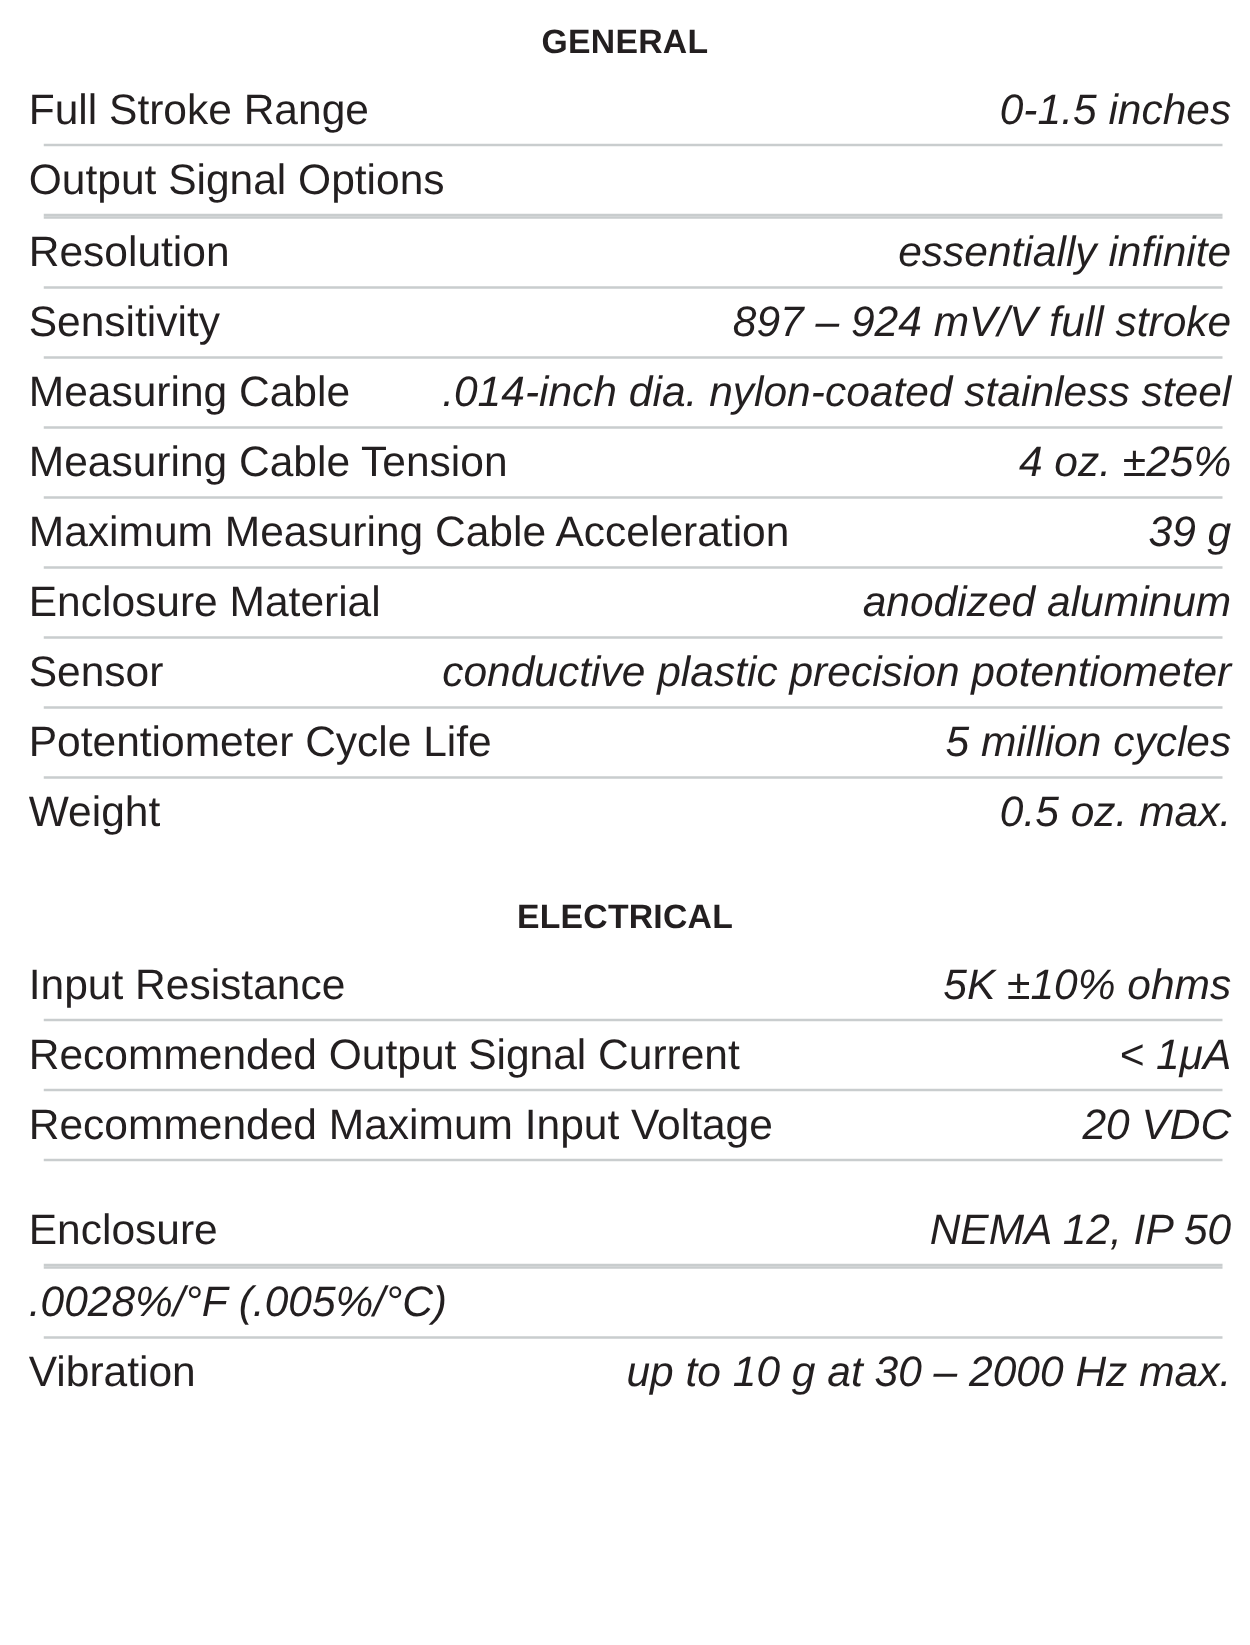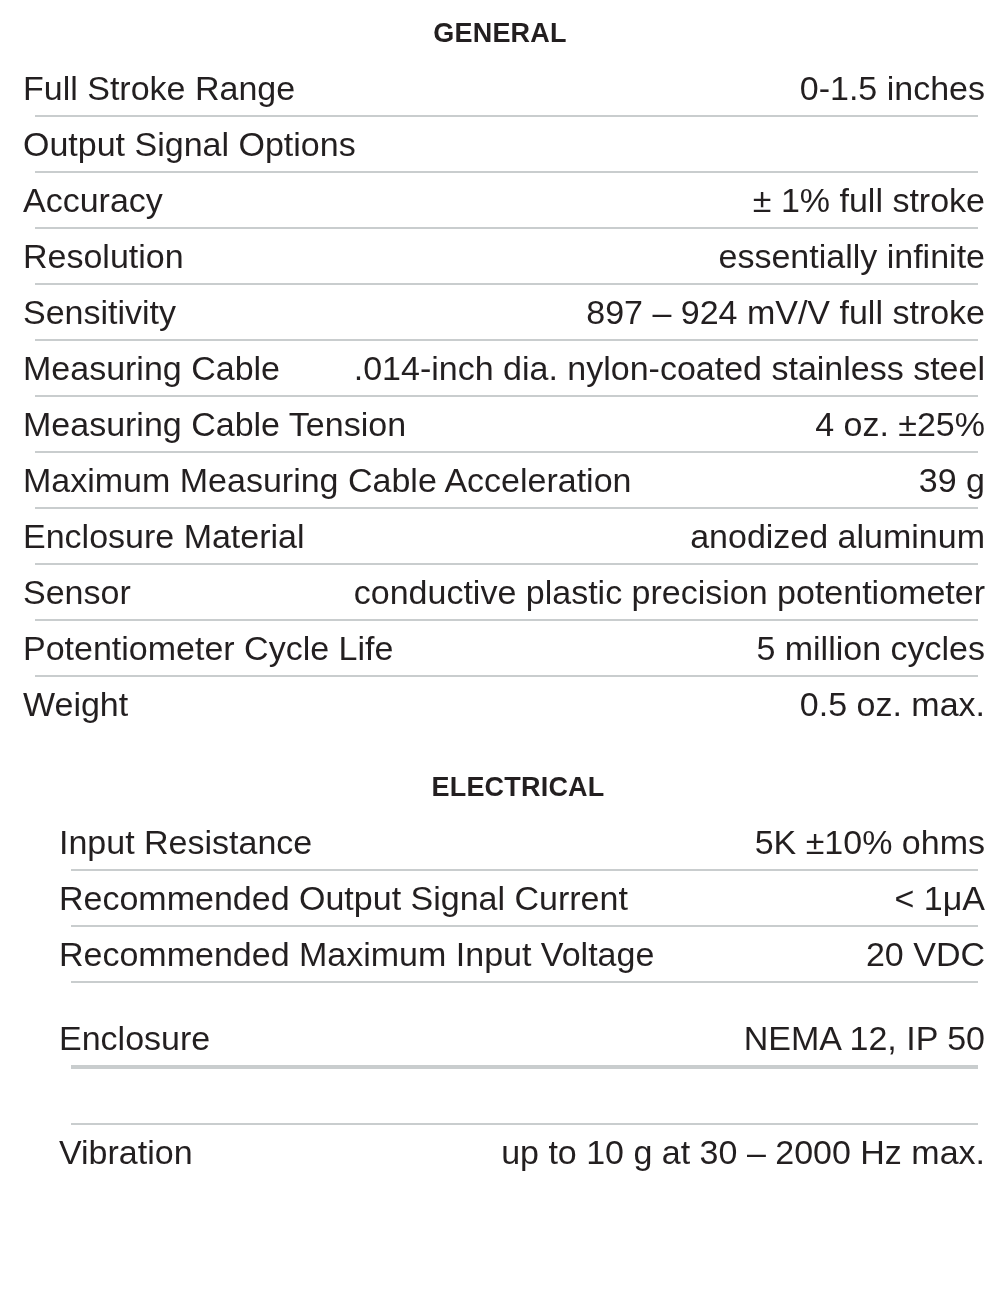--- a/index.html
+++ b/index.html
@@ -11,21 +11,21 @@
     width: 1000px;
     min-height: 1316px;
     box-sizing: border-box;
     background: var(--bg, #ffffff);
     color: var(--text, #231f20);
     font-family: "Liberation Sans", "DejaVu Sans", sans-serif;
     padding-bottom: 22px;
   }
   .section { }
   .section:first-child .section-title { margin-top: 5px; }
-  .section + .section { margin-top: 28px; padding-left: 36px; }
+  .section + .section { margin-top: 28px; }
   .section-title {
     height: 56px;
     display: flex;
     align-items: center;
     justify-content: center;
     font-size: 27px;
     font-weight: bold;
     letter-spacing: 0.2px;
     text-align: right;
   }
@@ -38,20 +38,21 @@
     padding-right: 15px;
     font-size: 34px;
   }
   .spec-label {
     white-space: nowrap;
     text-align: left;
   }
   .spec-value {
     white-space: nowrap;
     text-align: right;
+    font-style: italic;
   }
   .row-divider {
     height: 2px;
     background: var(--divider, #c9cdce);
     margin-left: 35px;
     margin-right: 22px;
   }
 </style>
 </head>
 <body>
@@ -61,24 +62,20 @@
       <div class="section-title">GENERAL</div>
       <div class="spec-row">
         <div class="spec-label">Full Stroke Range</div>
         <div class="spec-value">0-1.5 inches</div>
       </div>
       <div class="row-divider"></div>
       <div class="spec-row">
         <div class="spec-label">Output Signal Options</div>
       </div>
       <div class="row-divider"></div>
-      <div class="spec-row">
-        <div class="spec-label">Accuracy</div>
-        <div class="spec-value">± 1% full stroke</div>
-      </div>
       <div class="row-divider"></div>
       <div class="spec-row">
         <div class="spec-label">Resolution</div>
         <div class="spec-value">essentially infinite</div>
       </div>
       <div class="row-divider"></div>
       <div class="spec-row">
         <div class="spec-label">Sensitivity</div>
         <div class="spec-value">897 – 924 mV/V full stroke</div>
       </div>
@@ -137,20 +134,21 @@
       <div class="row-divider"></div>
     </div>
     <div class="section">
       <div class="spec-row">
         <div class="spec-label">Enclosure</div>
         <div class="spec-value">NEMA 12, IP 50</div>
       </div>
       <div class="row-divider"></div>
       <div class="row-divider"></div>
       <div class="spec-row">
+        <div class="spec-value">.0028%/°F (.005%/°C)</div>
       </div>
       <div class="row-divider"></div>
       <div class="spec-row">
         <div class="spec-label">Vibration</div>
         <div class="spec-value">up to 10 g at 30 – 2000 Hz max.</div>
       </div>
     </div>
   </div>
 
 </body></html>

